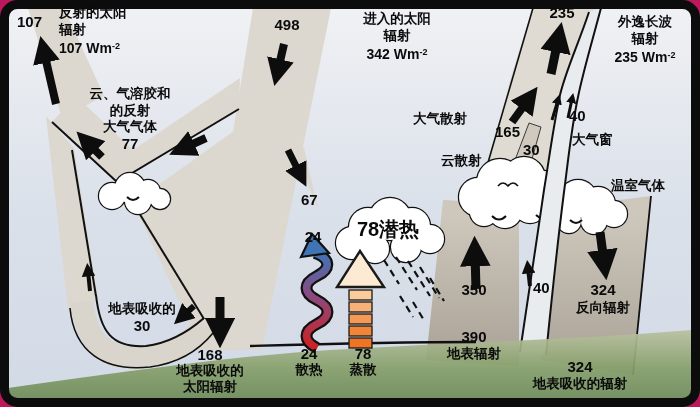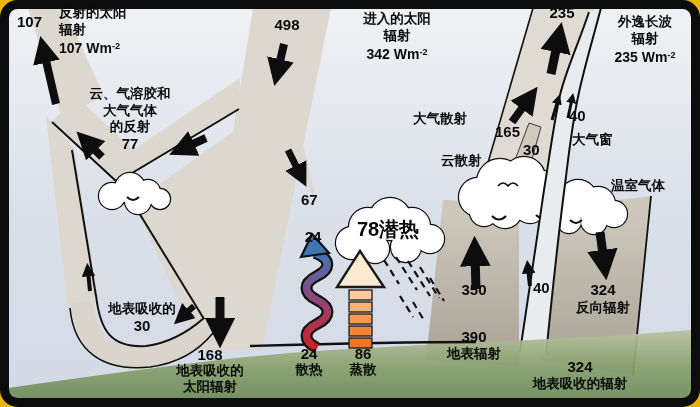--- a/index.html
+++ b/index.html
@@ -1,16 +1,16 @@
 <!DOCTYPE html>
 <html><head>
 <meta charset="utf-8">
 <style>
   html,body{margin:0;padding:0;background:#ffffff;}
-  #stage{position:relative;width:700px;height:407px;background:#eab308;overflow:hidden;
+  #stage{position:relative;width:700px;height:407px;background:#be185d;overflow:hidden;
          font-family:"Liberation Sans","DejaVu Sans",sans-serif;}
   #gfx{position:absolute;left:0;top:0;}
   .lb{position:absolute;font-weight:700;font-size:13.5px;line-height:16.5px;color:#0b0b0b;
       white-space:nowrap;letter-spacing:0;}
   .lb.c{transform:translateX(-50%);text-align:center;}
   .num{font-size:15px;}
   .big{font-size:15px;}
   .val{font-size:14px;}
   .sup{font-size:9px;vertical-align:4px;}
 </style>
@@ -231,22 +231,22 @@
 <div class="lb c big" style="left:562px;top:5px">235</div>
 
 <div class="lb c" style="left:645px;top:14px">
   <div>外逸长波</div>
   <div>辐射</div>
   <div class="val"><span>235 Wm</span><span class="sup">-2</span></div>
 </div>
 
 <div class="lb c" style="left:130px;top:86px">
   <div>云、气溶胶和</div>
+  <div>的反射</div>
   <div>大气气体</div>
-  <div>的反射</div>
   <div class="num">77</div>
 </div>
 
 <div class="lb" style="left:413px;top:111px">大气散射</div>
 <div class="lb num" style="left:495px;top:124px">165</div>
 <div class="lb num" style="left:569px;top:108px">40</div>
 <div class="lb" style="left:572px;top:132px">大气窗</div>
 <div class="lb num" style="left:523px;top:142px">30</div>
 <div class="lb" style="left:441px;top:153px">云散射</div>
 <div class="lb" style="left:611px;top:178px">温室气体</div>
@@ -266,21 +266,21 @@
   <div>地表吸收的</div>
   <div>太阳辐射</div>
 </div>
 
 <div class="lb c" style="left:309px;top:346px;line-height:16px">
   <div class="num">24</div>
   <div>散热</div>
 </div>
 
 <div class="lb c" style="left:363px;top:346px;line-height:16px">
-  <div class="num">86</div>
+  <div class="num">78</div>
   <div>蒸散</div>
 </div>
 
 <div class="lb c num" style="left:474px;top:282px">350</div>
 
 <div class="lb c" style="left:474px;top:329px;line-height:16.5px">
   <div class="num">390</div>
   <div>地表辐射</div>
 </div>
 

